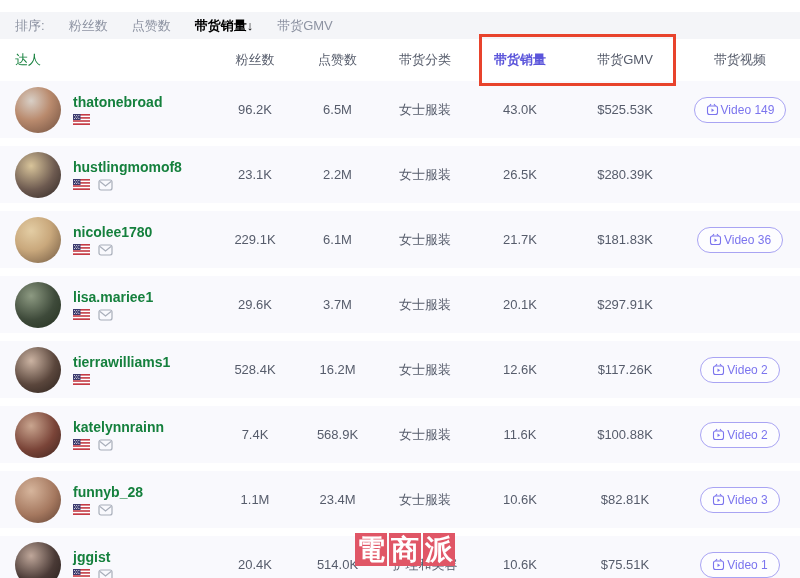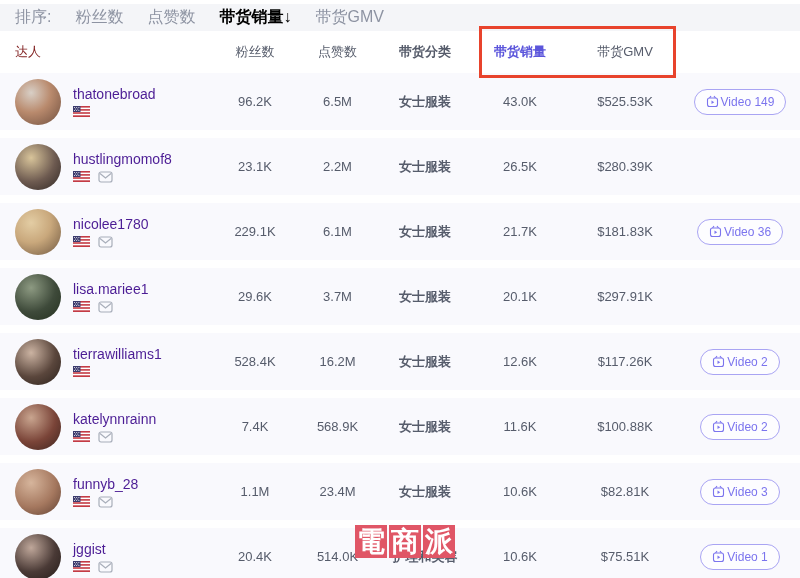--- a/index.html
+++ b/index.html
@@ -1,60 +1,60 @@
 <!DOCTYPE html>
 <html><head>
 <meta charset="utf-8">
 <style>
   * { margin:0; padding:0; box-sizing:border-box; }
   html,body { width:800px; height:578px; background:#fff; overflow:hidden;
               font-family:"Liberation Sans","DejaVu Sans",sans-serif; }
   .page { position:relative; width:800px; height:578px; }
 
   
-  .sortbar { margin-top:4px; height:27px; background:#f4f5f8;
-             display:flex; align-items:center; font-size:16px; color:#8d93a2; }
+  .sortbar { margin-top:12px; height:27px; background:#f4f5f8;
+             display:flex; align-items:center; font-size:13px; color:#8d93a2; }
   .sortbar .lbl { margin-left:15px; }
   .sort-opt { margin-left:24px; cursor:pointer; color:#8d93a2; }
   .sort-opt.active { color:#000000; font-weight:bold; }
 
   
   .thead { display:flex; align-items:center; height:42px; background:#fff;
            font-size:13px; color:#b9bdc9; }
   .thead .cell { justify-content:center; }
-  .thead .cell-talent { color:#7f1d1d; justify-content:flex-start; }
+  .thead .cell-talent { color:#15803d; justify-content:flex-start; }
   .thead .hl { color:#5b55db; font-weight:bold; }
 
   
   .cell { display:flex; align-items:center; justify-content:center;
           font-size:13px; color:#565c6b; }
   .cell-talent   { width:215px; padding-left:15px; justify-content:flex-start; }
   .cell-followers{ width:80px; }
   .cell-likes    { width:85px; }
-  .cell-category { width:90px;font-weight:bold; }
+  .cell-category { width:90px; }
   .cell-sales    { width:100px; }
   .cell-gmv      { width:110px; }
   .cell-video    { width:120px; }
 
   
   .trow { display:flex; align-items:center; height:57px; background:#f9f9fd;
           margin-bottom:8px; }
   .avatar { width:46px; height:46px; border-radius:50%; flex:0 0 46px;
             margin-right:12px; cursor:pointer; }
   .trow:nth-child(1) .avatar{ background:radial-gradient(circle at 35% 30%,#d8cfc6,#b98a6d 45%,#6e4e3e); }
   .trow:nth-child(2) .avatar{ background:radial-gradient(circle at 35% 30%,#d8c49a,#6d5a50 55%,#2e2623); }
   .trow:nth-child(3) .avatar{ background:radial-gradient(circle at 35% 30%,#e3cda4,#c9a87c 45%,#6f5740); }
   .trow:nth-child(4) .avatar{ background:radial-gradient(circle at 35% 30%,#8d9a82,#3e4a3a 55%,#24301f); }
   .trow:nth-child(5) .avatar{ background:radial-gradient(circle at 35% 30%,#cbb3a2,#5a463c 55%,#2b211c); }
   .trow:nth-child(6) .avatar{ background:radial-gradient(circle at 35% 30%,#c9a58f,#7a4438 55%,#3c241e); }
   .trow:nth-child(7) .avatar{ background:radial-gradient(circle at 35% 30%,#d6b59c,#a5785f 55%,#5f4032); }
   .trow:nth-child(8) .avatar{ background:radial-gradient(circle at 35% 30%,#bfa79a,#4a3a36 55%,#241b18); }
 
   .who { display:flex; flex-direction:column; gap:4px; }
-  .uname { font-size:14px; font-weight:normal; color:#4c1d95; cursor:pointer; }
+  .uname { font-size:14px; font-weight:bold; color:#15803d; cursor:pointer; }
   .badges { display:flex; align-items:center; gap:8px; height:12px; }
 
   
   .vbtn { display:inline-flex; align-items:center; gap:2px; cursor:pointer;
           border:1px solid #a9a4f3; background:#fdfdff; color:#7b74ee;
           font-size:12px; padding:5px 11px; border-radius:14px; }
 
   
   .redbox { position:absolute; left:479px; top:22px; width:197px; height:52px;
             border:3px solid #e8432c; z-index:5; pointer-events:none; }
@@ -79,20 +79,21 @@
     <span class="sort-opt">带货GMV</span>
   </div>
 
   <div class="thead">
     <div class="cell cell-talent">达人</div>
     <div class="cell cell-followers">粉丝数</div>
     <div class="cell cell-likes">点赞数</div>
     <div class="cell cell-category">带货分类</div>
     <div class="cell cell-sales hl">带货销量</div>
     <div class="cell cell-gmv">带货GMV</div>
+    <div class="cell cell-video">带货视频</div>
   </div>
 
   <div id="rows">
     <div class="trow">
       <div class="cell cell-talent">
         <div class="avatar"></div>
         <div class="who">
           <span class="uname">thatonebroad</span>
           <span class="badges">
             <svg width="17" height="11" viewBox="0 0 17 11">

